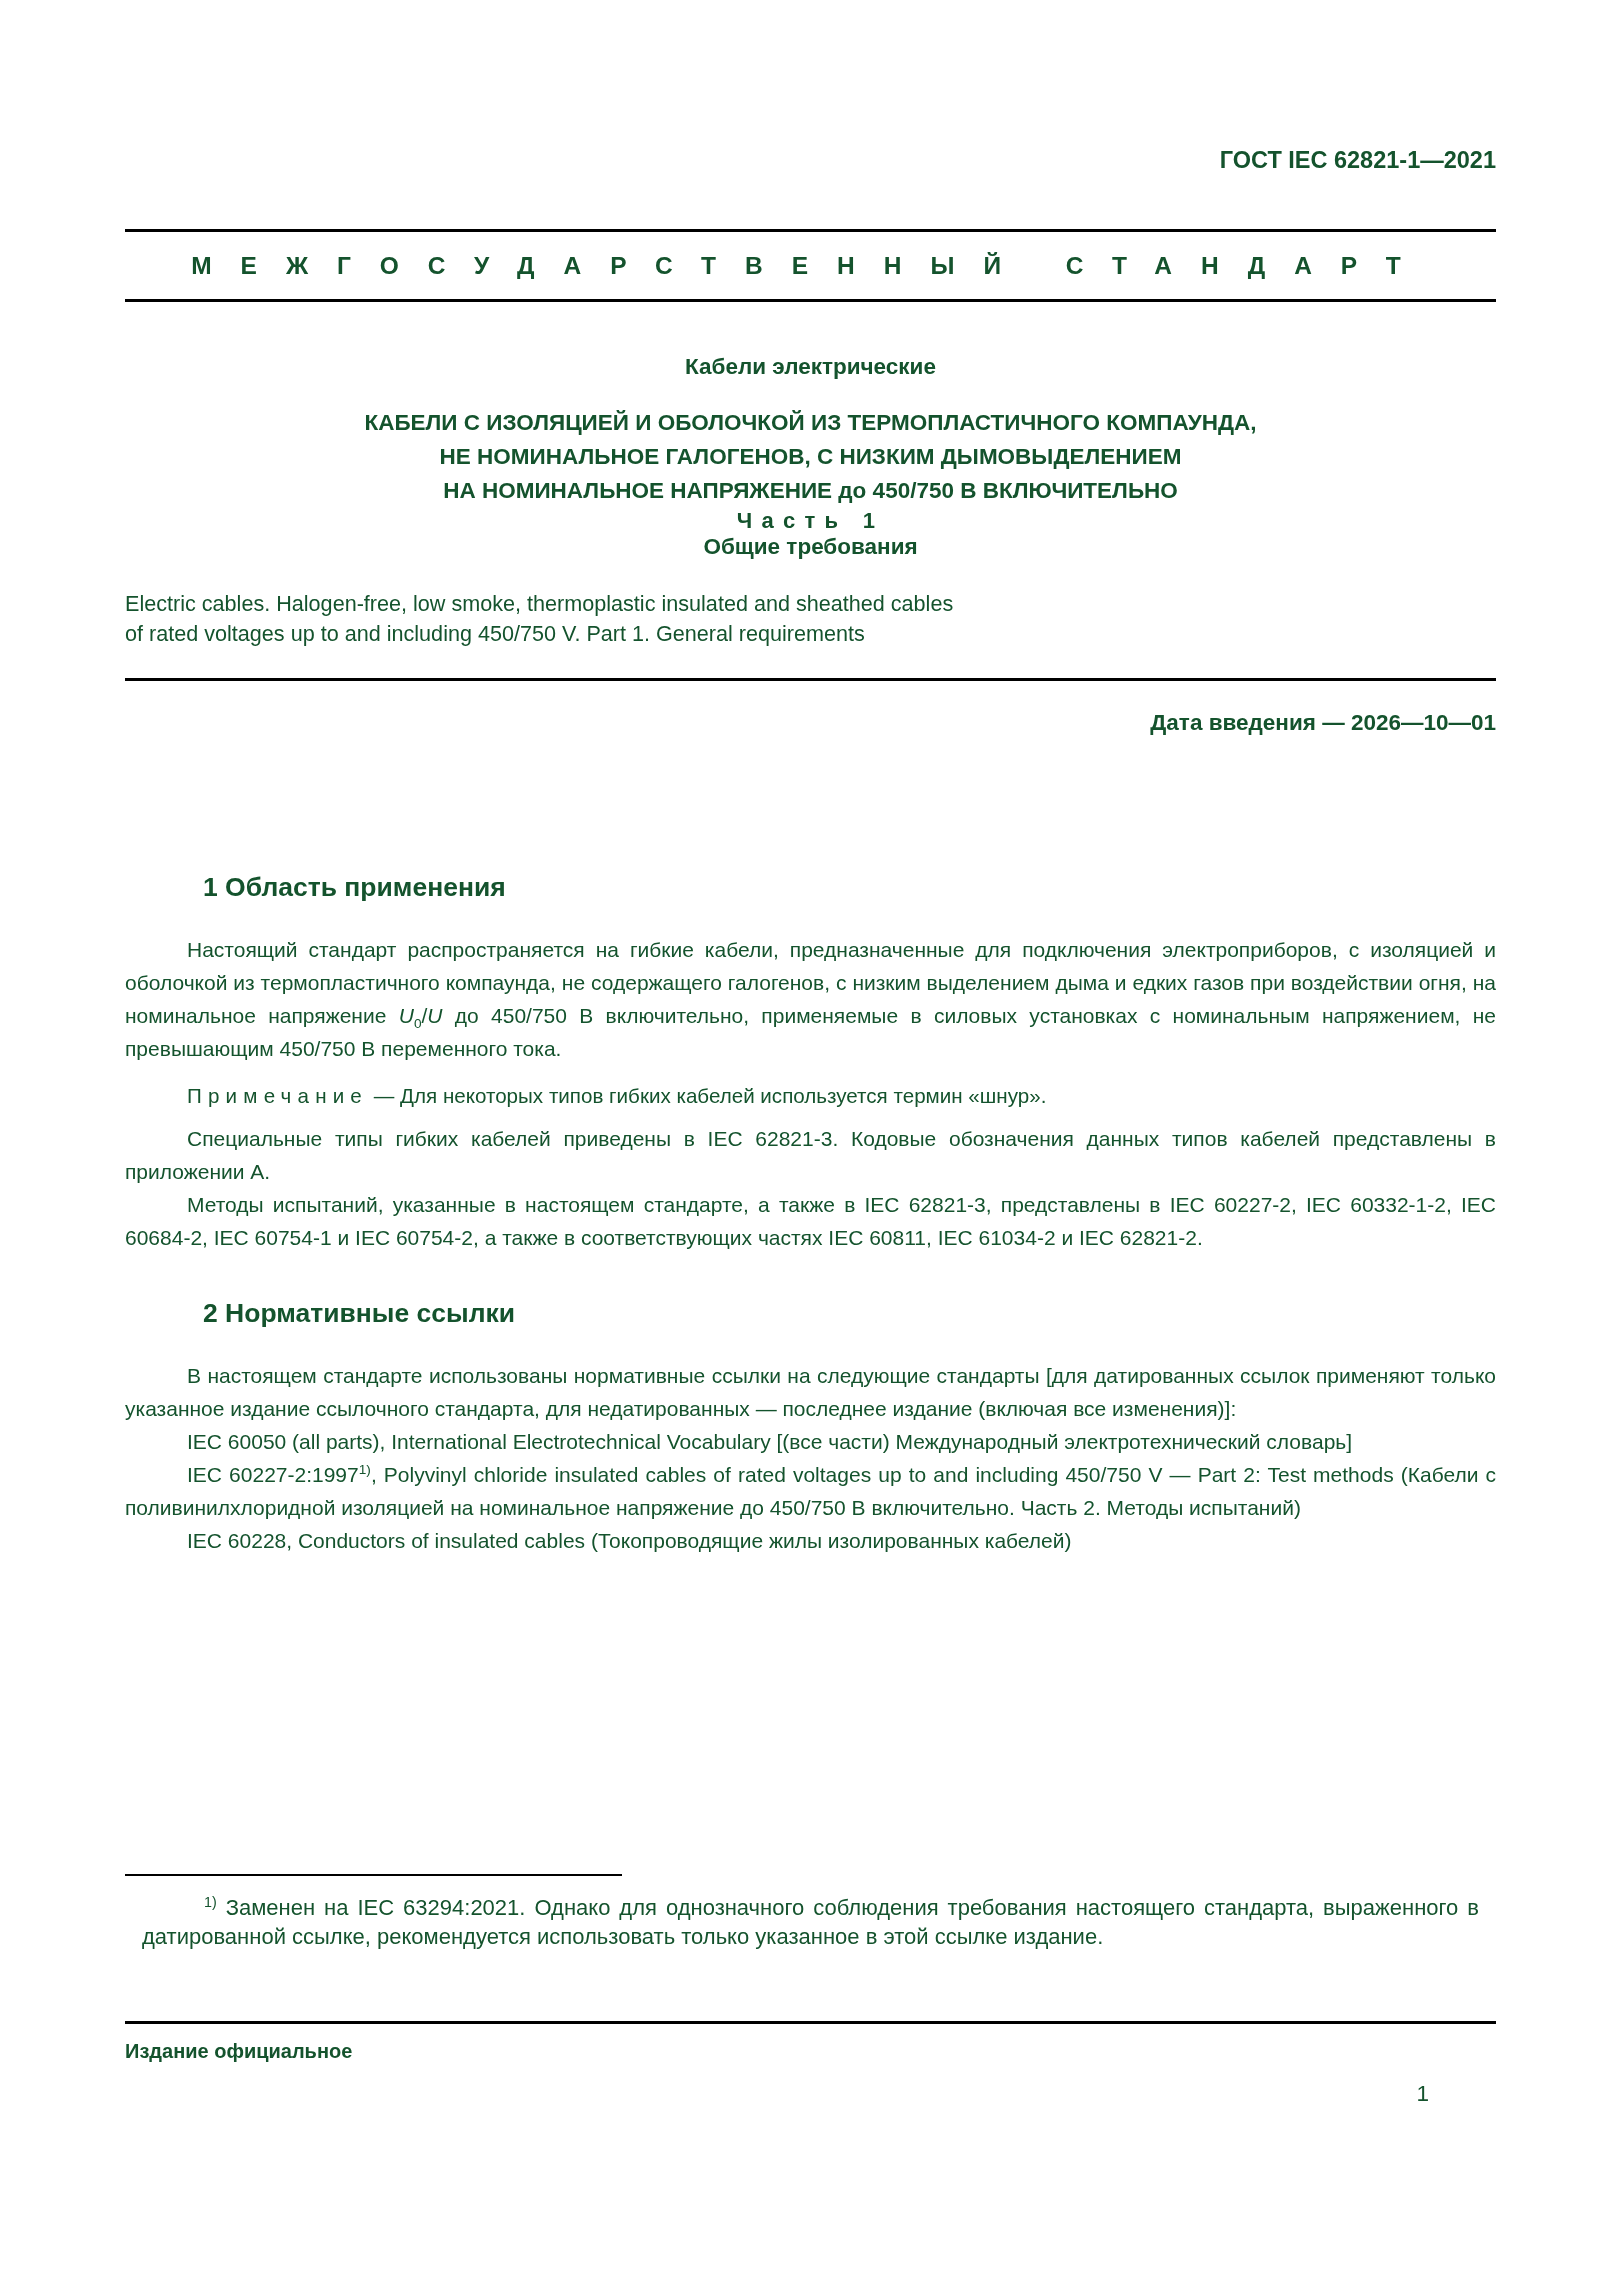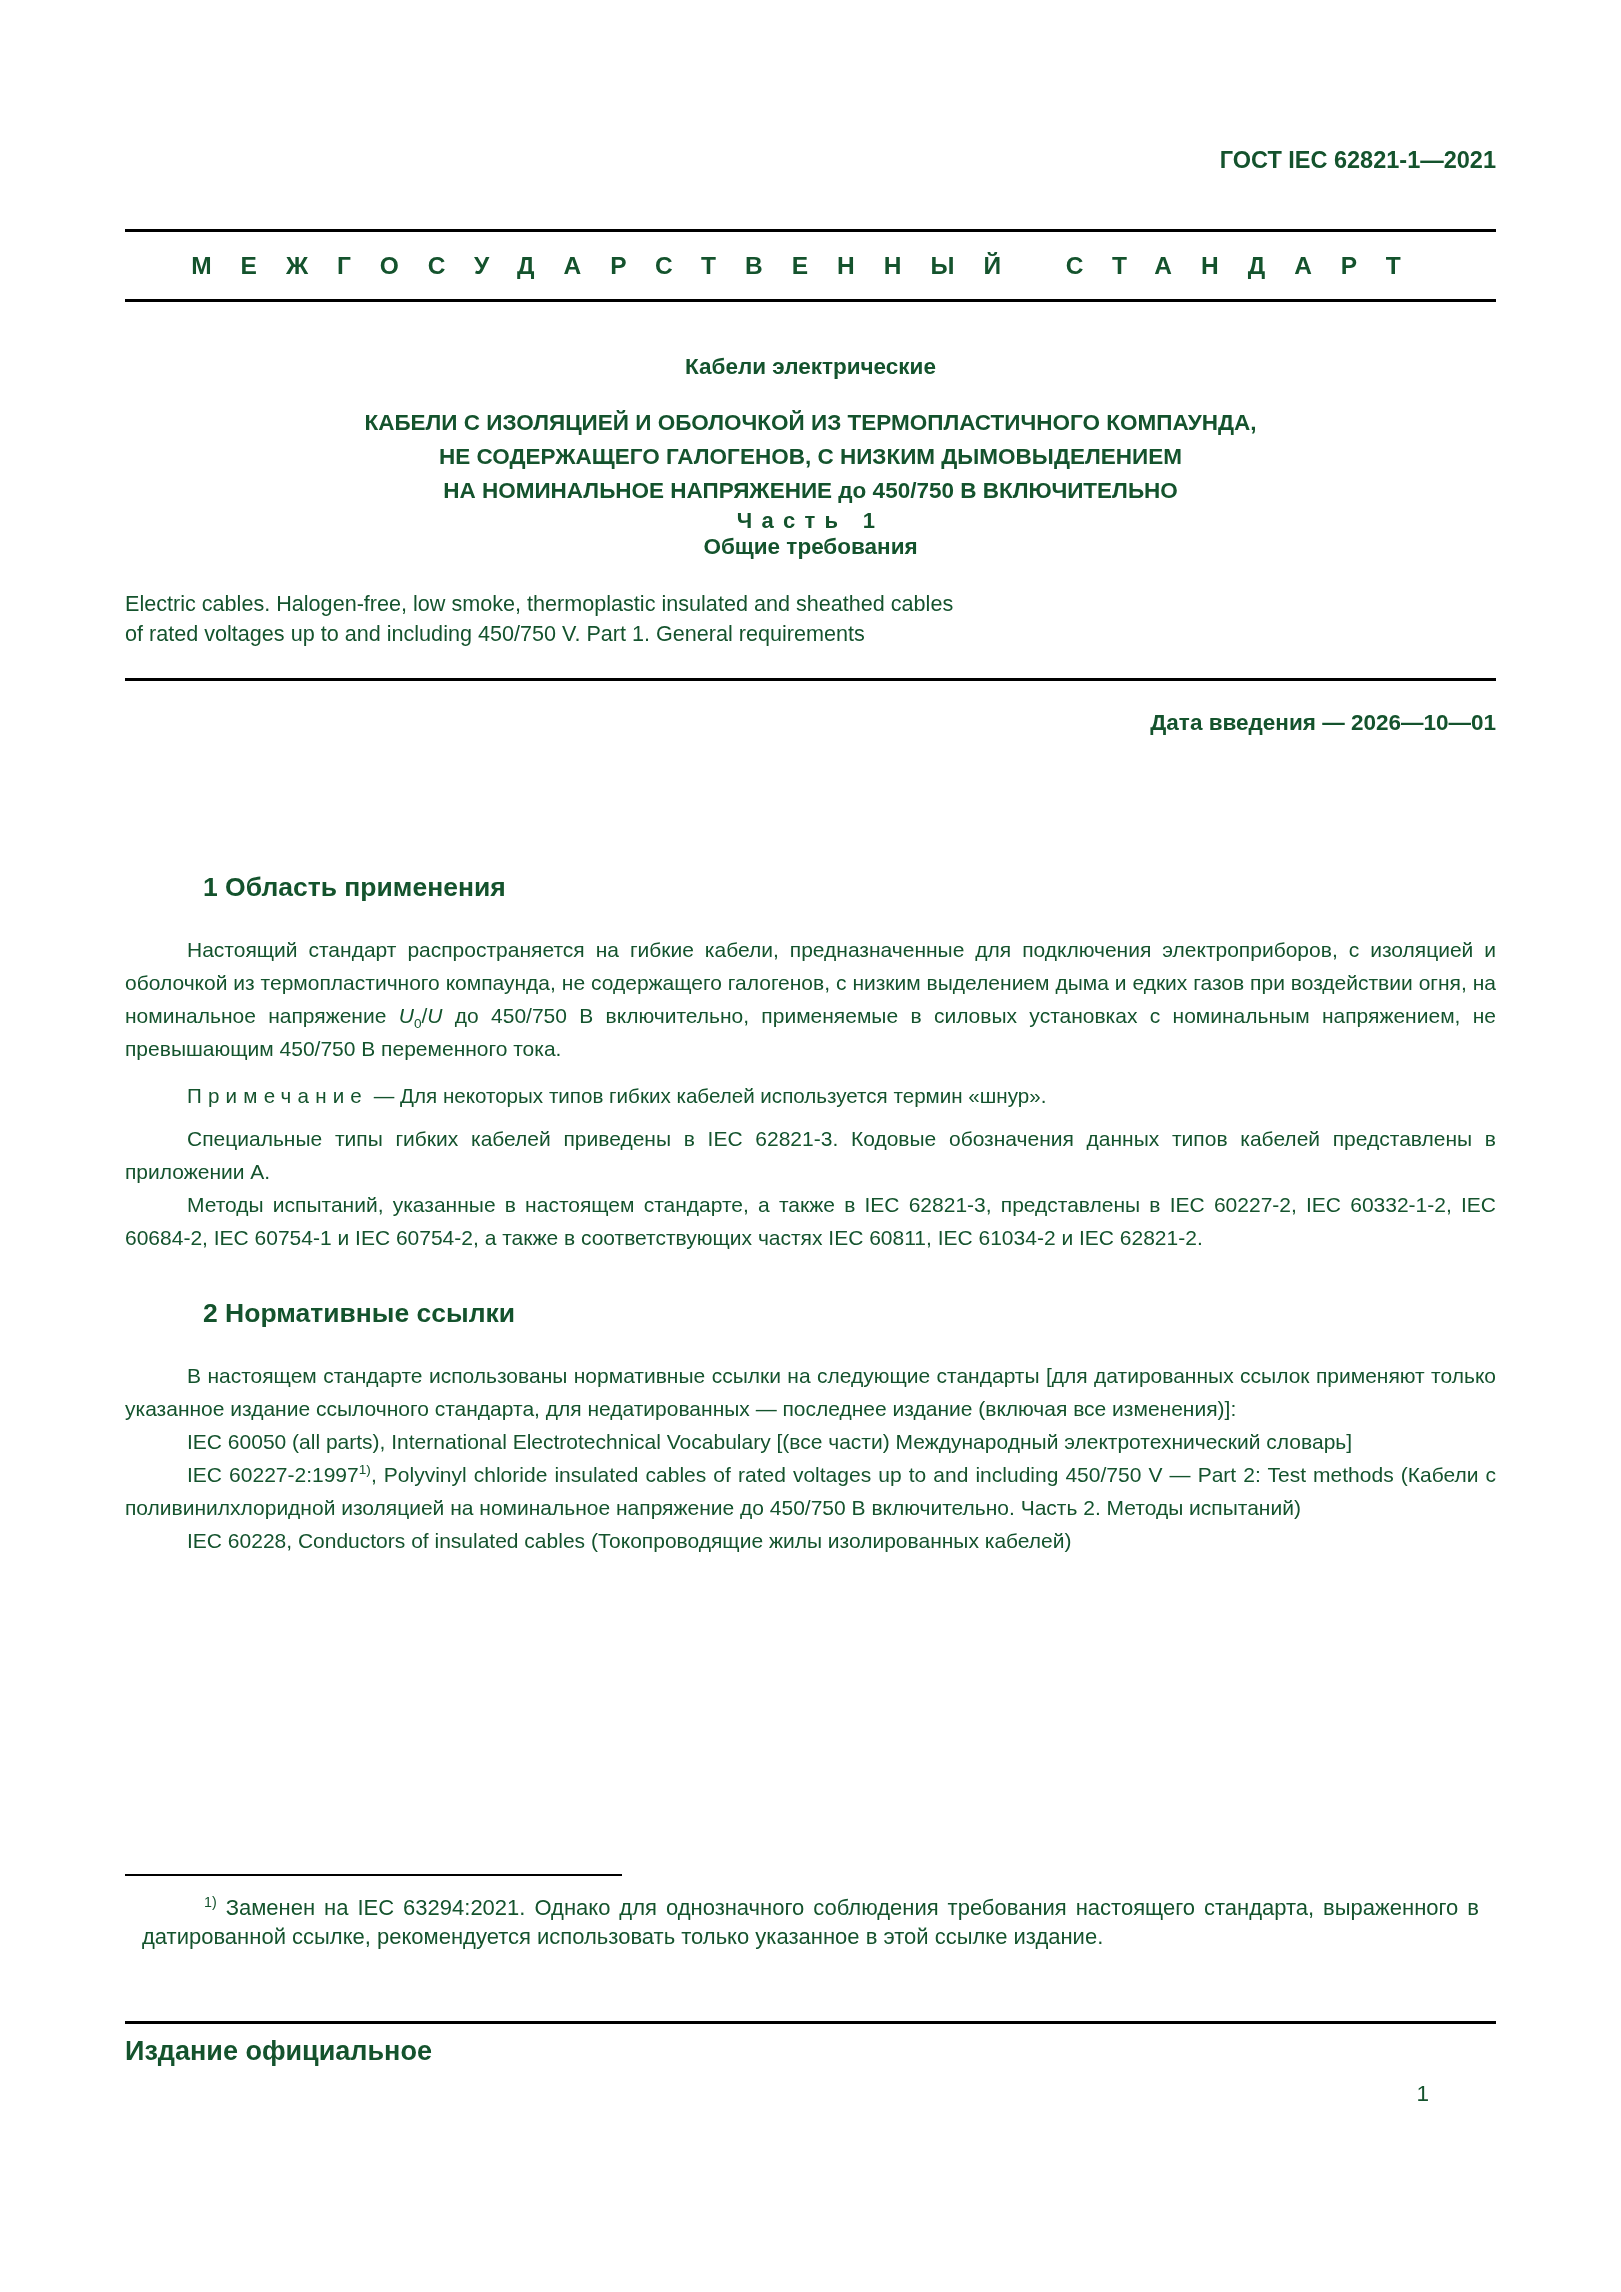--- a/index.html
+++ b/index.html
@@ -135,21 +135,21 @@
     right: 125px;
     top: 2021px;
   }
   .footer-rule {
     height: 2.9px;
     background: #000;
   }
   .edition {
     margin-top: 13.7px;
     font-weight: bold;
-    font-size: 27px;
+    font-size: 20px;
     line-height: 27.4px;
   }
   .page-number {
     position: absolute;
     top: 2080px;
     right: 192px;
     font-size: 22.5px;
     line-height: 27.4px;
   }
 </style>
@@ -162,21 +162,21 @@
     <div class="doc-number">ГОСТ IEC 62821-1—2021</div>
 
     <div class="banner">
       <span>МЕЖГОСУДАРСТВЕННЫЙ СТАНДАРТ</span>
     </div>
 
     <div class="group-title">Кабели электрические</div>
 
     <div class="main-title">
       <div>КАБЕЛИ С ИЗОЛЯЦИЕЙ И ОБОЛОЧКОЙ ИЗ ТЕРМОПЛАСТИЧНОГО КОМПАУНДА,</div>
-      <div>НЕ СОДЕРЖАЩЕГО ГАЛОГЕНОВ, С НИЗКИМ ДЫМОВЫДЕЛЕНИЕМ</div>
+      <div>НЕ НОМИНАЛЬНОЕ ГАЛОГЕНОВ, С НИЗКИМ ДЫМОВЫДЕЛЕНИЕМ</div>
       <div>НА НОМИНАЛЬНОЕ НАПРЯЖЕНИЕ до 450/750 В ВКЛЮЧИТЕЛЬНО</div>
     </div>
 
     <div class="part-label">Часть 1</div>
 
     <div class="subtitle">Общие требования</div>
 
     <div class="en-title">
       <div>Electric cables. Halogen-free, low smoke, thermoplastic insulated and sheathed cables</div>
       <div>of rated voltages up to and including 450/750 V. Part 1. General requirements</div>

